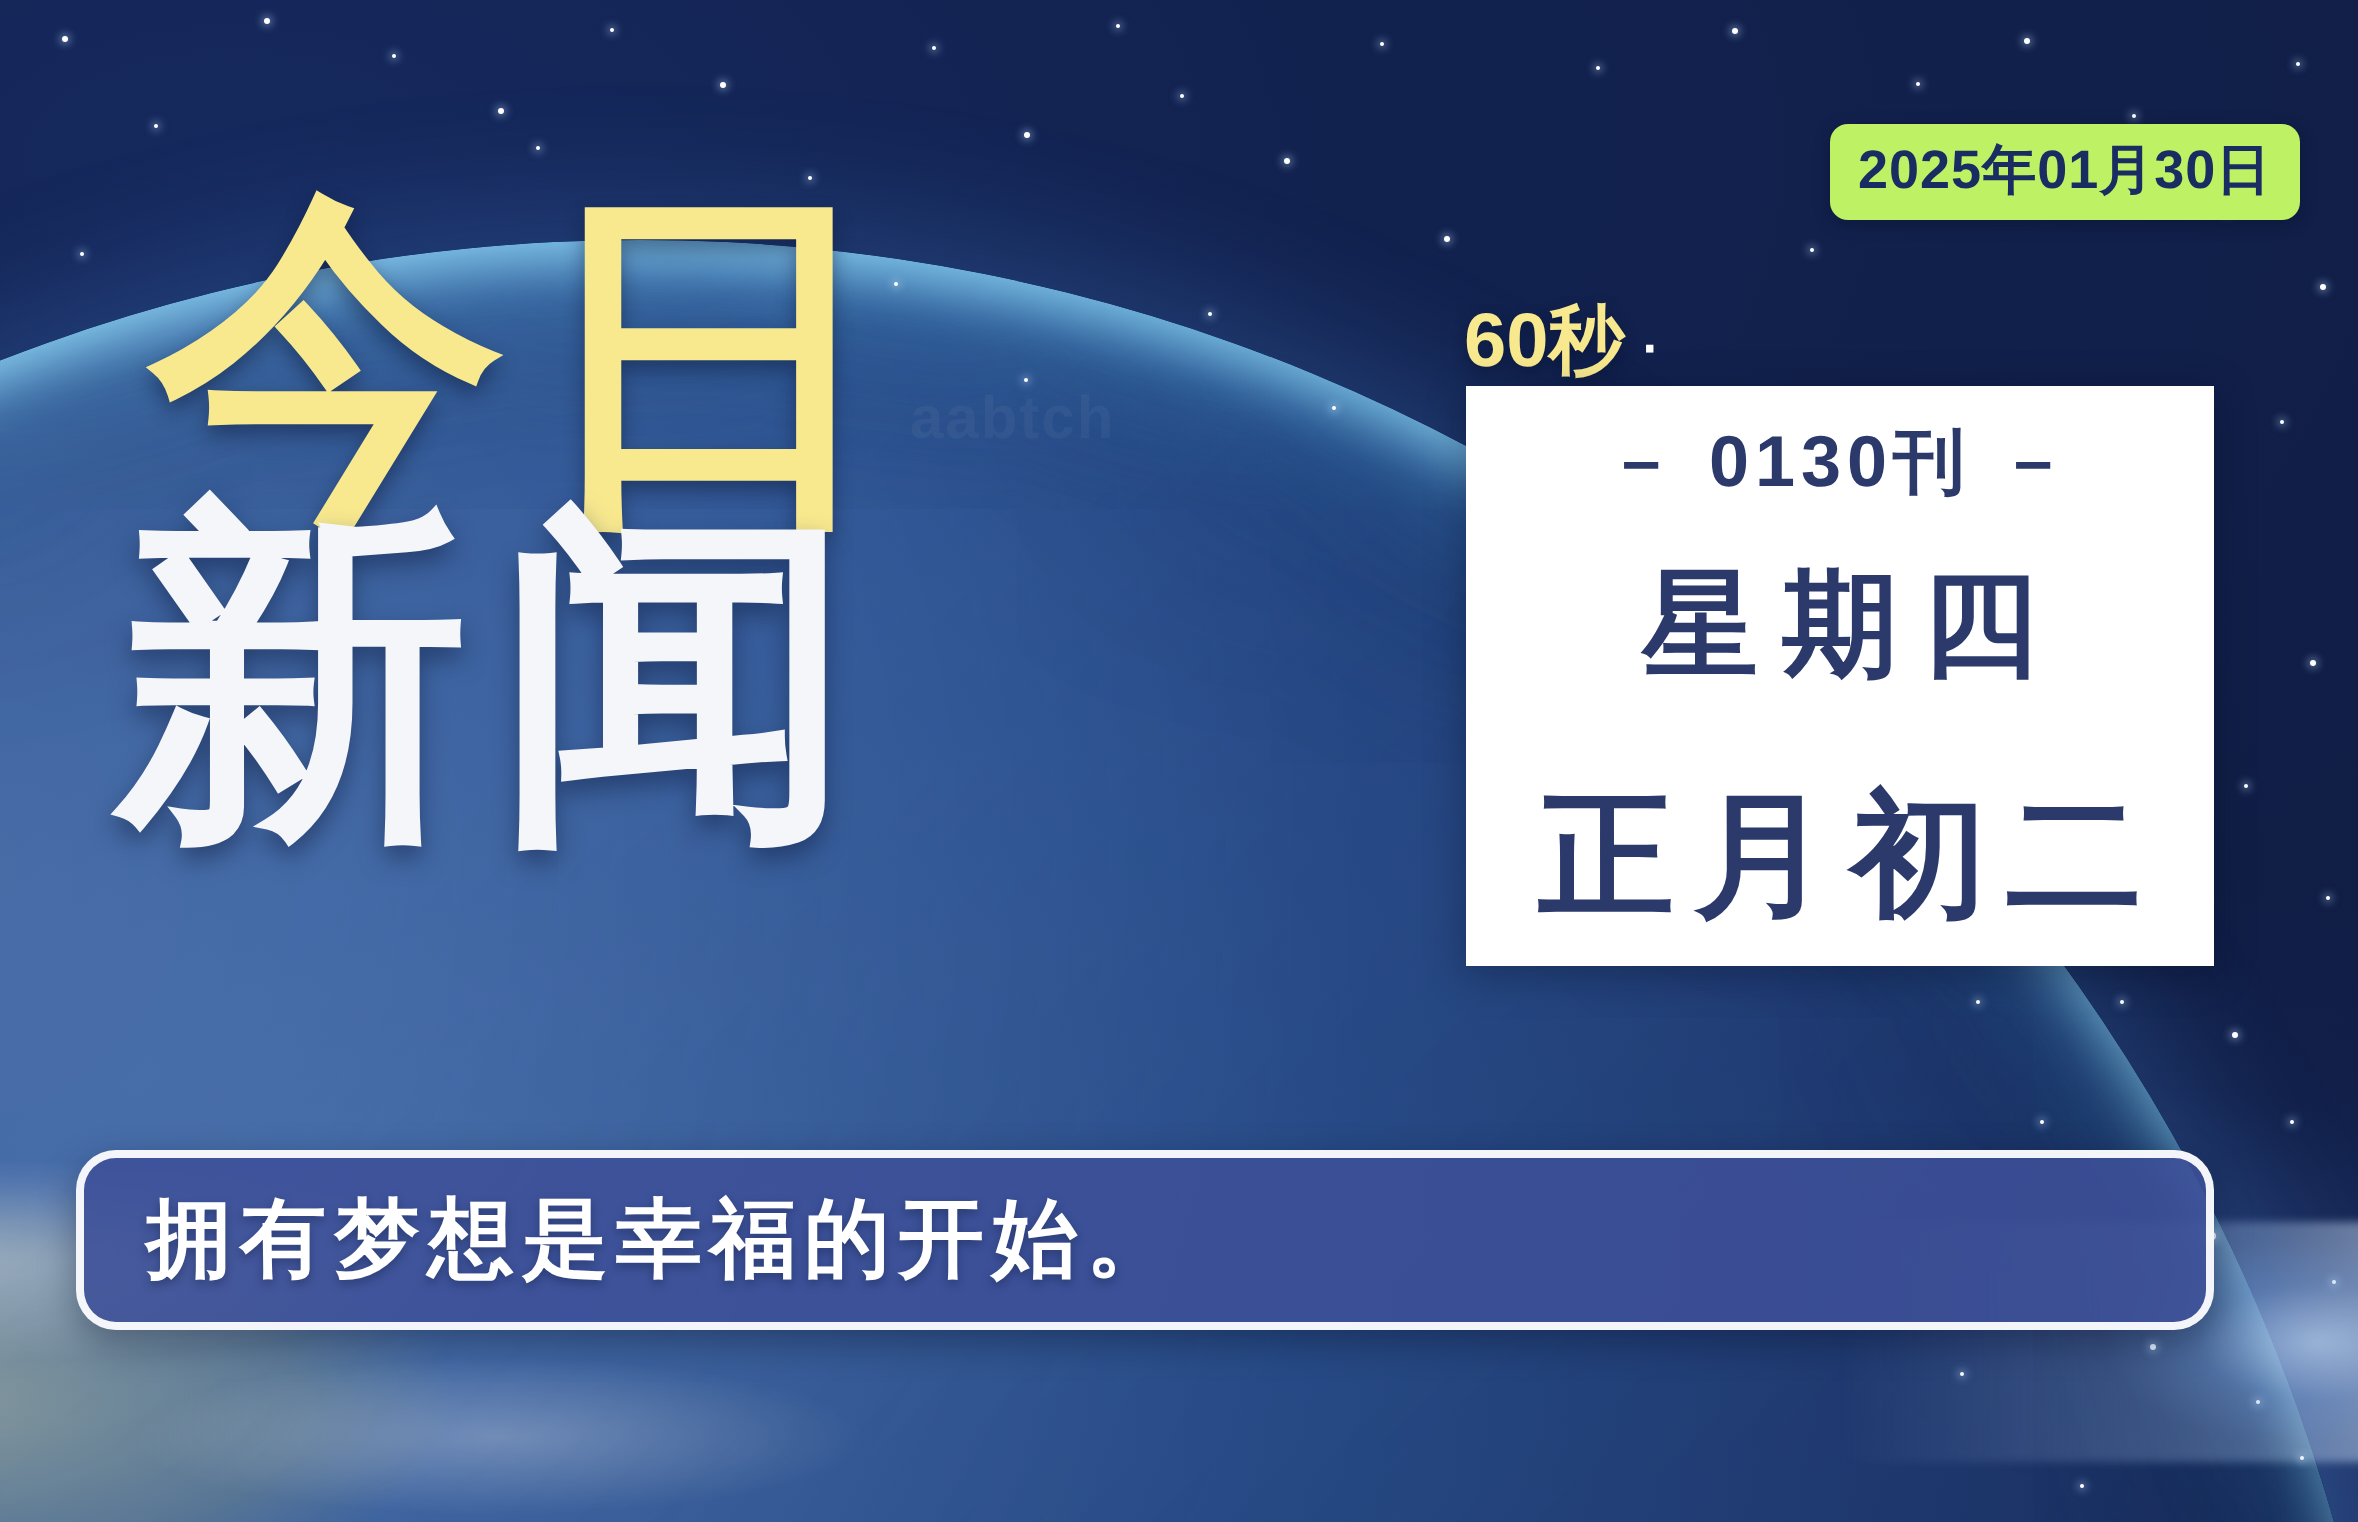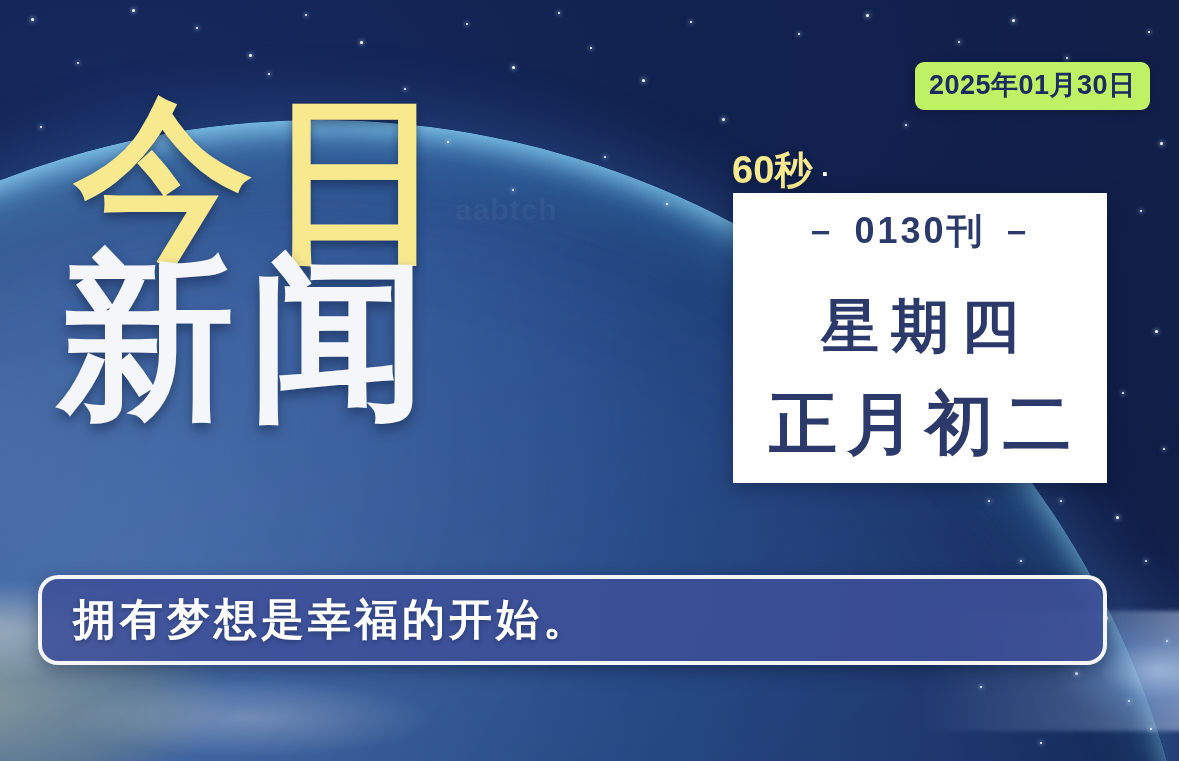--- a/index.html
+++ b/index.html
@@ -205,28 +205,28 @@
     justify-content:flex-start;
     padding-top:14px;
     box-shadow:0 4px 18px rgba(5,12,35,0.35);
   }
   .issue {
     font-size:36px; font-weight:800;
     letter-spacing:3px;
     white-space:nowrap;
   }
   .weekday {
-    margin-top:32px;
+    margin-top:18px;
     font-size:58px; font-weight:900;
     letter-spacing:12px;
     padding-left:12px;
     white-space:nowrap;
   }
   .lunar {
-    margin-top:13px;
+    margin-top:31px;
     font-size:68px; font-weight:900;
     letter-spacing:10px;
     padding-left:10px;
     white-space:nowrap;
   }
 
   
   .quote-banner {
     position:absolute;
     left:38px; top:575px;

